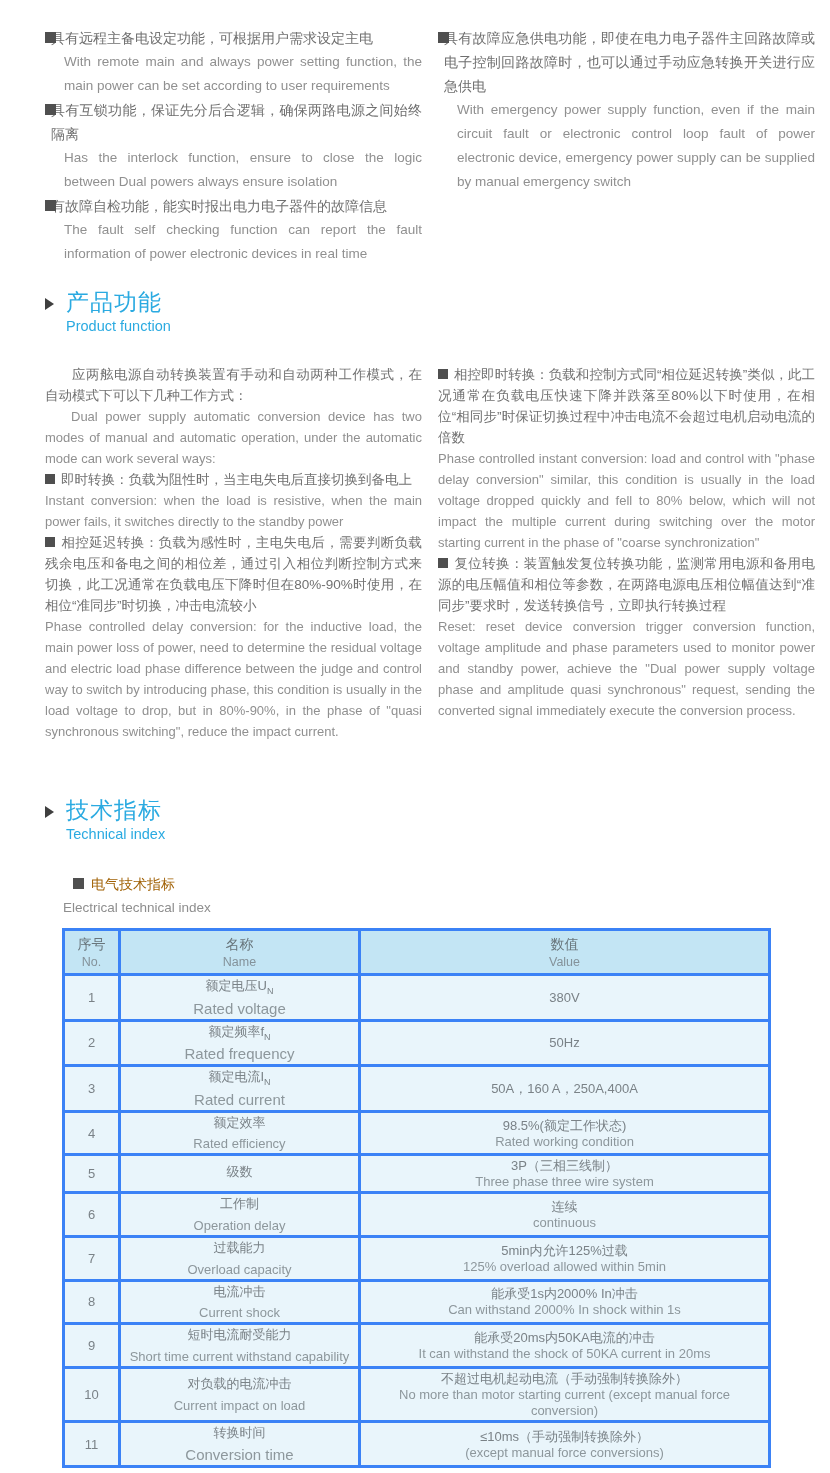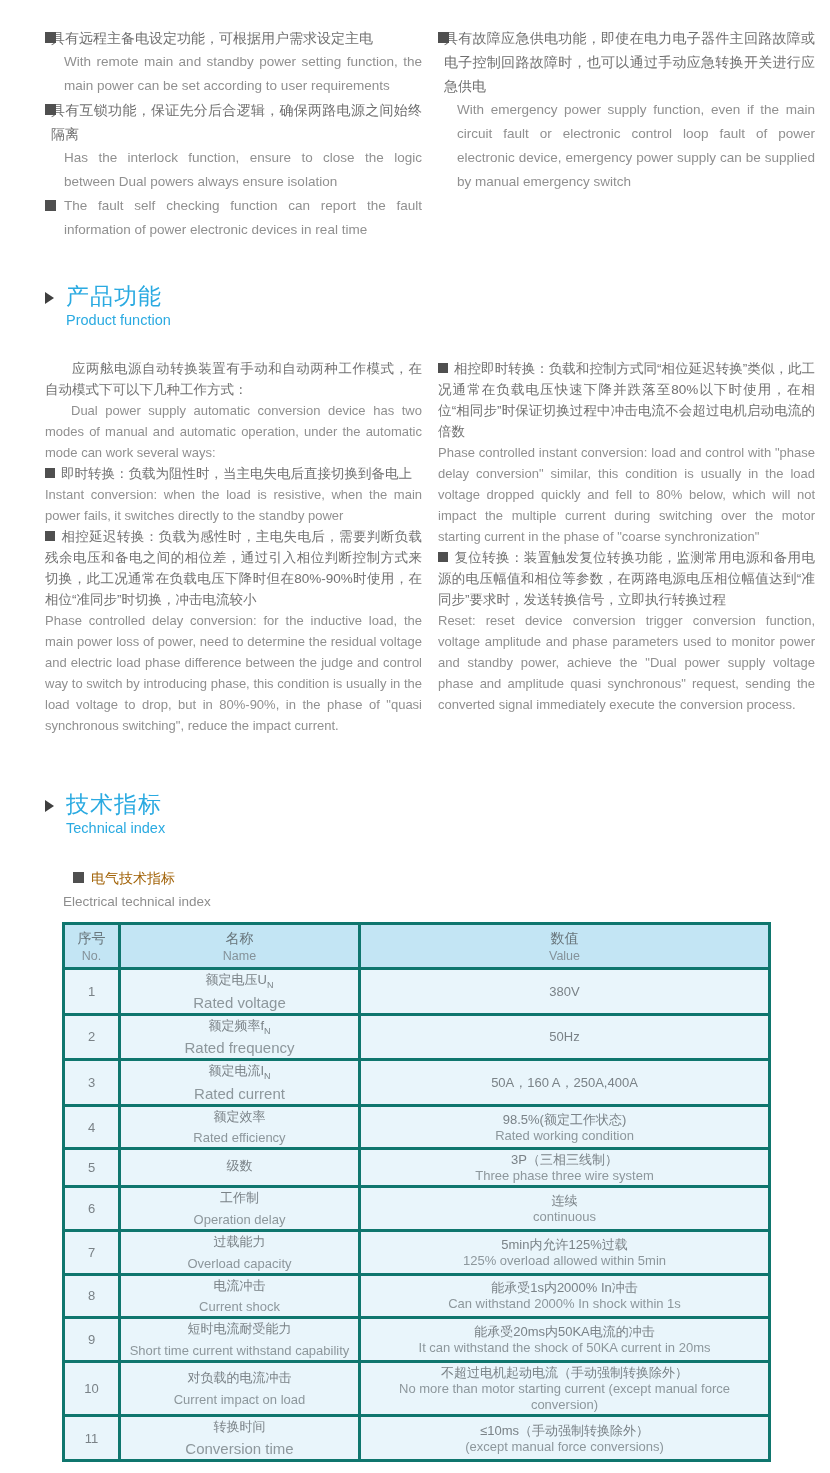--- a/index.html
+++ b/index.html
@@ -20,21 +20,21 @@
     font-size:14px;line-height:24px;color:#6f6f6f;text-align:justify;
   }
   .f-zh .sq{
     position:absolute;left:0;top:6px;width:11px;height:11px;background:#4f4f4f;
   }
   .f-en{
     padding-left:19px;font-size:13.5px;line-height:24px;color:#909090;text-align:justify;
   }
 
   
-  .sec{display:flex;align-items:flex-start;margin-top:40px;margin-bottom:28px;}
+  .sec{display:flex;align-items:flex-start;margin-top:22px;margin-bottom:28px;}
   .sec .tri{
     width:0;height:0;margin-top:10px;
     border-left:9px solid #3f3f3f;
     border-top:6px solid transparent;
     border-bottom:6px solid transparent;
   }
   .sec .titles{margin-left:12px;}
   .sec-zh{font-size:23px;line-height:29px;color:#2aaae1;letter-spacing:1px;}
   .sec-en{font-size:14.5px;line-height:19px;color:#2aaae1;}
 
@@ -58,21 +58,21 @@
   .elabel-en{padding-left:18px;font-size:13.5px;line-height:24px;color:#8e8e8e;}
 
   
   table.spec{
     margin-left:17px;border-collapse:collapse;table-layout:fixed;width:706px;
   }
   table.spec col.c1{width:56px;}
   table.spec col.c2{width:240px;}
   table.spec col.c3{width:410px;}
   table.spec th,table.spec td{
-    border:3px solid #0f766e;text-align:center;vertical-align:middle;
+    border:3px solid #3b82f6;text-align:center;vertical-align:middle;
     padding:1px 6px;overflow:hidden;
   }
   table.spec th{background:#c3e5f4;height:40px;font-weight:normal;}
   table.spec td{background:#e9f5fb;height:32px;}
   .th-zh{font-size:14px;line-height:19px;color:#68757b;}
   .th-en{font-size:12.5px;line-height:16px;color:#84929a;}
   .l1{font-size:13px;line-height:17px;color:#7a8287;}
   .l1 sub{font-size:9px;}
   .l2{font-size:13px;line-height:16px;color:#8d979c;}
   .l2:empty{display:none;}
@@ -81,30 +81,30 @@
 </head>
 <body>
 
 <div class="page">
 
   <div class="cols">
     <div class="col">
 
         <div class="f-item">
           <div class="f-zh"><span class="sq"></span><span>具有远程主备电设定功能，可根据用户需求设定主电</span></div>
-          <div class="f-en">With remote main and standby power setting function, the main power can be set according to user requirements</div>
+          <div class="f-en">With remote main and always power setting function, the main power can be set according to user requirements</div>
         </div>
 
         <div class="f-item">
           <div class="f-zh"><span class="sq"></span><span>具有互锁功能，保证先分后合逻辑，确保两路电源之间始终隔离</span></div>
           <div class="f-en">Has the interlock function, ensure to close the logic between Dual powers always ensure isolation</div>
         </div>
 
         <div class="f-item">
-          <div class="f-zh"><span class="sq"></span></div>
+          <div class="f-zh"><span class="sq"></span><span>有故障自检功能，能实时报出电力电子器件的故障信息</span></div>
           <div class="f-en">The fault self checking function can report the fault information of power electronic devices in real time</div>
         </div>
 
     </div>
     <div class="col">
 
         <div class="f-item">
           <div class="f-zh"><span class="sq"></span><span>具有故障应急供电功能，即使在电力电子器件主回路故障或电子控制回路故障时，也可以通过手动应急转换开关进行应急供电</span></div>
           <div class="f-en">With emergency power supply function, even if the main circuit fault or electronic control loop fault of power electronic device, emergency power supply can be supplied by manual emergency switch</div>
         </div>

